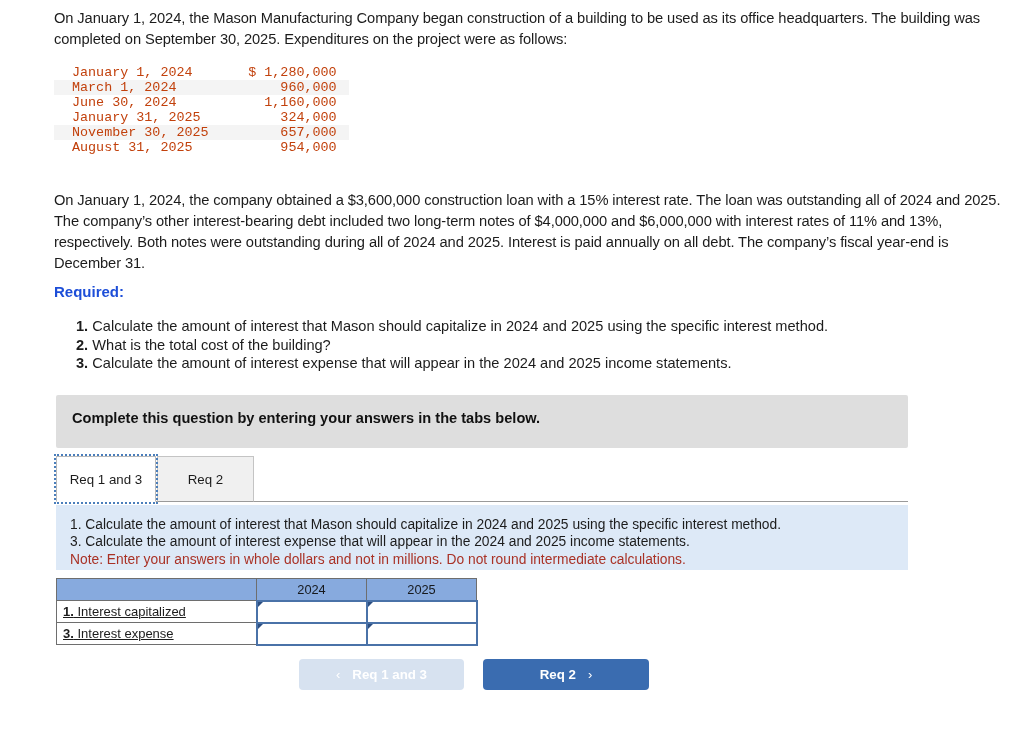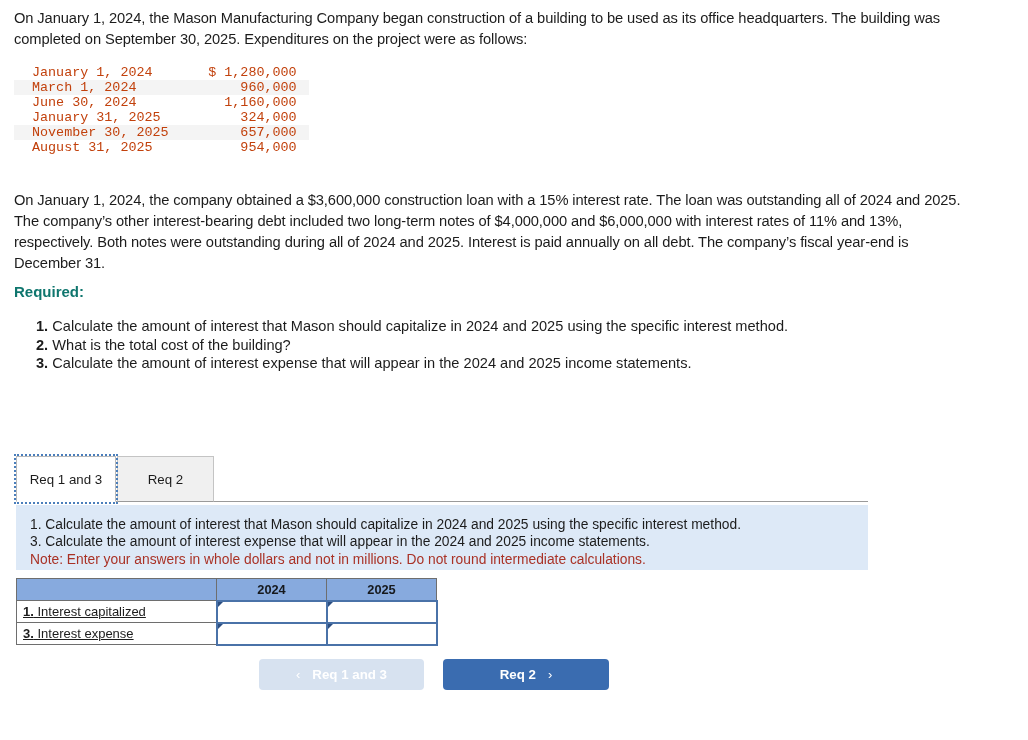--- a/index.html
+++ b/index.html
@@ -13,20 +13,21 @@
     font-family: "Liberation Sans", sans-serif;
     color: #1a1a1a;
     position: relative;
     overflow: hidden;
   }
 
   .page {
     position: relative;
     width: 912px;
     height: 740px;
+    margin-left: 40px;
   }
 
   
   .para {
     position: absolute;
     font-size: 14.7px;
     line-height: 21px;
     color: #1c1c1c;
     letter-spacing: -0.1px;
   }
@@ -61,21 +62,21 @@
   .exp-table td.date { padding-left: 18px; padding-right: 10px; }
   .exp-table td.amt  { text-align: right; padding-right: 12px; min-width: 118px; }
 
   
   #required-label {
     position: absolute;
     left: 14px;
     top: 283px;
     font-size: 15px;
     font-weight: bold;
-    color: #0f766e;
+    color: #1d4ed8;
   }
   .req-list {
     position: absolute;
     left: 36px;
     top: 317px;
     width: 880px;
   }
   .req-item {
     font-size: 14.6px;
     line-height: 18.5px;
@@ -186,21 +187,21 @@
   }
   #answer-table .hdr-blank {
     width: 200px;
     background: #87aade;
   }
   #answer-table .hdr-year {
     width: 110px;
     background: #87aade;
     text-align: center;
     font-size: 12.8px;
-    font-weight: bold;
+    font-weight: normal;
     color: #16191d;
   }
   #answer-table td.label {
     background: #ffffff;
     font-size: 13px;
     color: #1c1c1c;
     padding-left: 6px;
     white-space: nowrap;
     text-decoration: underline;
   }
@@ -291,20 +292,23 @@
 
   <div class="para" id="loan-para">On January 1, 2024, the company obtained a $3,600,000 construction loan with a 15% interest rate. The loan was outstanding all of 2024 and 2025. The company’s other interest-bearing debt included two long-term notes of $4,000,000 and $6,000,000 with interest rates of 11% and 13%, respectively. Both notes were outstanding during all of 2024 and 2025. Interest is paid annually on all debt. The company’s fiscal year-end is December 31.</div>
 
   <div id="required-label">Required:</div>
   <div class="req-list">
     <div class="req-item"><span class="req-num">1.</span> <span>Calculate the amount of interest that Mason should capitalize in 2024 and 2025 using the specific interest method.</span></div>
     <div class="req-item"><span class="req-num">2.</span> <span>What is the total cost of the building?</span></div>
     <div class="req-item"><span class="req-num">3.</span> <span>Calculate the amount of interest expense that will appear in the 2024 and 2025 income statements.</span></div>
   </div>
 
+  <div id="complete-banner">
+    <span>Complete this question by entering your answers in the tabs below.</span>
+  </div>
 
   <div id="tab-underline"></div>
   <div id="tabs">
     <div class="tab active">Req 1 and 3</div>
     <div class="tab inactive">Req 2</div>
   </div>
 
   <div id="info-panel">
     <div class="info-line" id="info-l1">1. Calculate the amount of interest that Mason should capitalize in 2024 and 2025 using the specific interest method.</div>
     <div class="info-line" id="info-l2">3. Calculate the amount of interest expense that will appear in the 2024 and 2025 income statements.</div>

